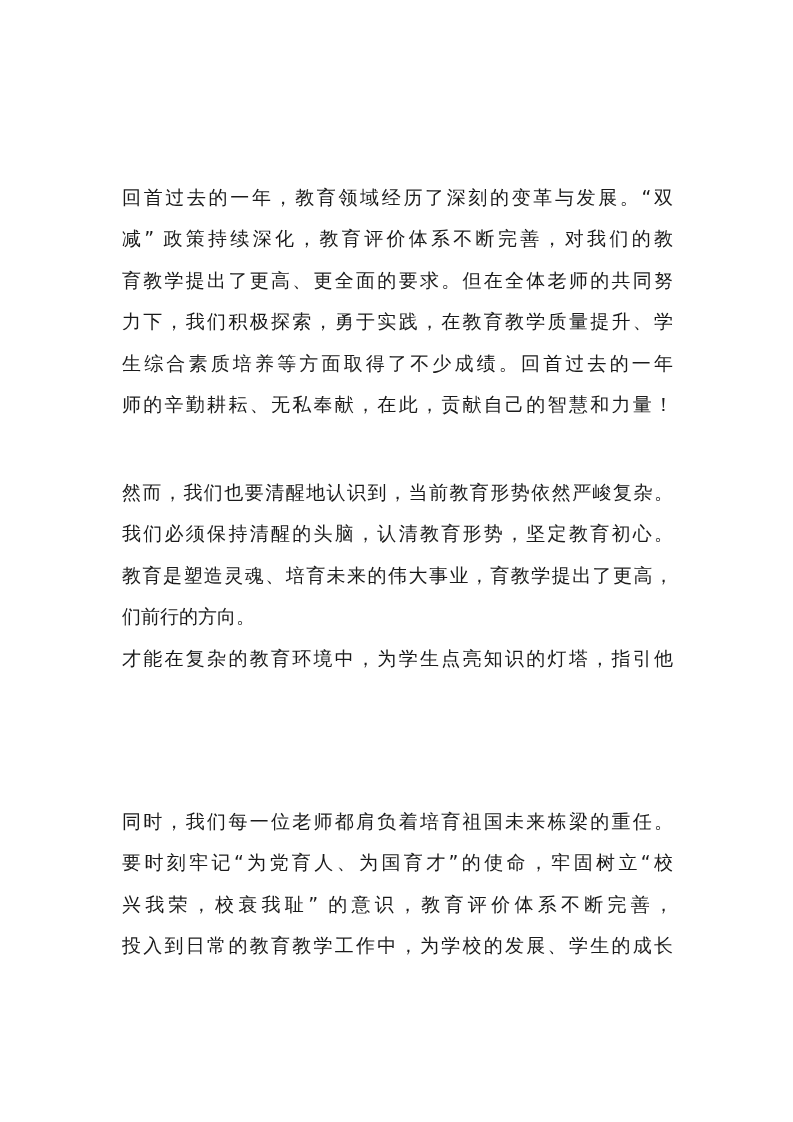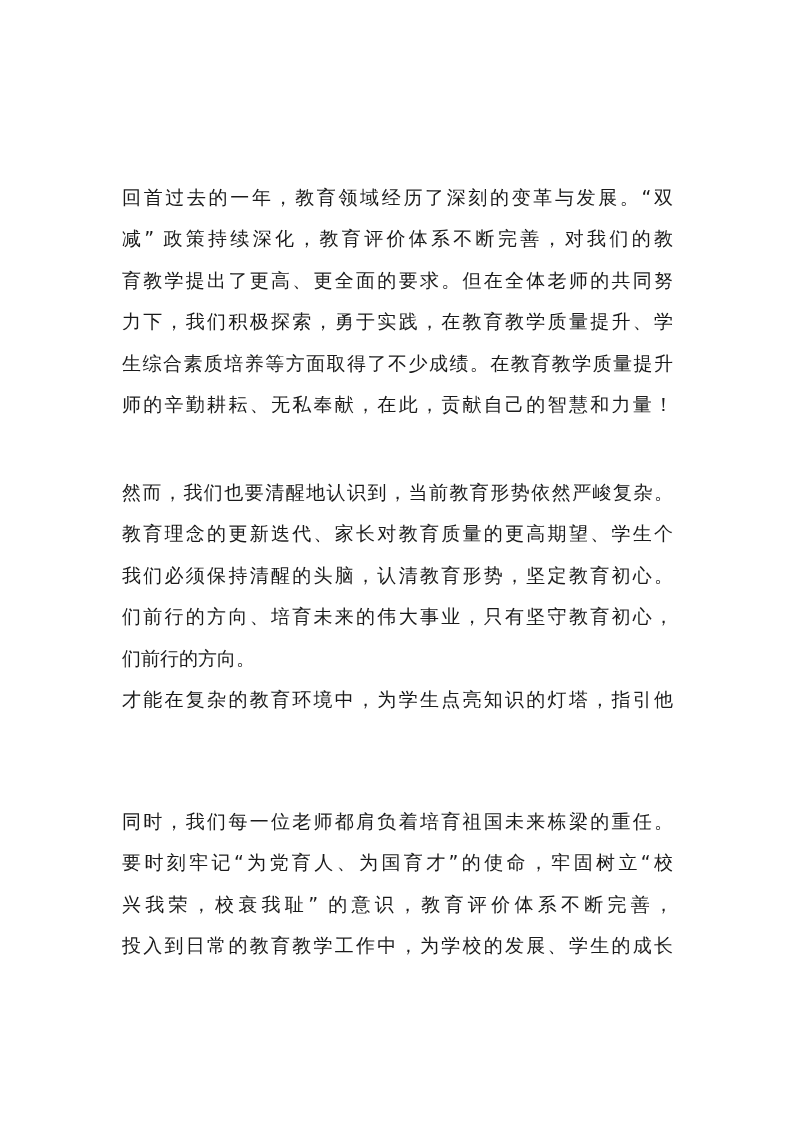--- a/index.html
+++ b/index.html
@@ -48,29 +48,28 @@
 </head>
 <body>
 
 <div class="page">
 
   <div class="paragraph" id="p1">
     <span class="line">回首过去的一年，教育领域经历了深刻的变革与发展。“双</span>
     <span class="line">减” 政策持续深化，教育评价体系不断完善，对我们的教</span>
     <span class="line">育教学提出了更高、更全面的要求。但在全体老师的共同努</span>
     <span class="line">力下，我们积极探索，勇于实践，在教育教学质量提升、学</span>
-    <span class="line">生综合素质培养等方面取得了不少成绩。在教育教学质量提升</span>
+    <span class="line">生综合素质培养等方面取得了不少成绩。回首过去的一年</span>
     <span class="line">师的辛勤耕耘、无私奉献，在此，贡献自己的智慧和力量！</span>
   </div>
 
   <div class="paragraph" id="p2">
     <span class="line">然而，我们也要清醒地认识到，当前教育形势依然严峻复杂。</span>
-    <span class="line">教育理念的更新迭代、家长对教育质量的更高期望、学生个</span>
     <span class="line">我们必须保持清醒的头脑，认清教育形势，坚定教育初心。</span>
-    <span class="line">们前行的方向、培育未来的伟大事业，只有坚守教育初心，</span>
+    <span class="line">教育是塑造灵魂、培育未来的伟大事业，育教学提出了更高，</span>
     <span class="line last">们前行的方向。</span>
     <span class="line">才能在复杂的教育环境中，为学生点亮知识的灯塔，指引他</span>
   </div>
 
   <div class="paragraph" id="p3">
     <span class="line">同时，我们每一位老师都肩负着培育祖国未来栋梁的重任。</span>
     <span class="line">要时刻牢记“为党育人、为国育才”的使命，牢固树立“校</span>
     <span class="line">兴我荣，校衰我耻” 的意识，教育评价体系不断完善，</span>
     <span class="line">投入到日常的教育教学工作中，为学校的发展、学生的成长</span>
   </div>

